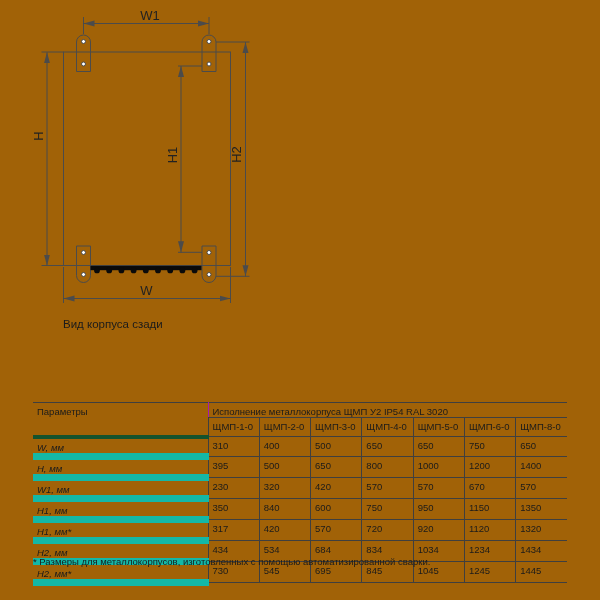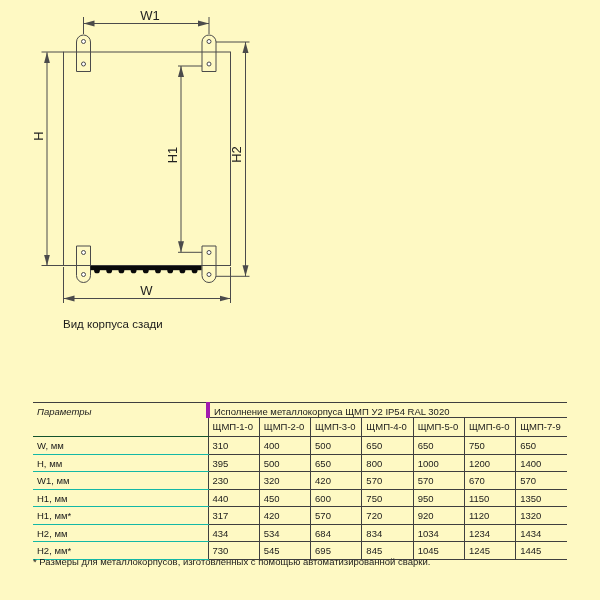--- a/index.html
+++ b/index.html
@@ -1,31 +1,31 @@
 <!DOCTYPE html>
 <html><head>
 <meta charset="utf-8">
 <style>
   html,body{margin:0;padding:0;background:#fff;}
-  .page{position:relative;width:600px;height:600px;background:#fef9c3;overflow:hidden;
+  .page{position:relative;width:600px;height:600px;background:#a16207;overflow:hidden;
         font-family:"Liberation Sans", sans-serif;color:#1b1b1b;}
   .drawing{position:absolute;left:0;top:0;}
   .dim-label{font-family:"Liberation Sans", sans-serif;font-size:13px;fill:#222;}
   .caption{font-family:"Liberation Sans", sans-serif;font-size:11.5px;fill:#1b1b1b;}
   .spec-table{position:absolute;left:33px;top:402px;width:534px;border-collapse:collapse;
               table-layout:fixed;font-size:9.5px;color:#1b1b1b;border-top:1px solid #3f3f3f;}
   .spec-table th,.spec-table td{font-weight:normal;text-align:left;vertical-align:top;
               padding:3px 2px 0 4px;white-space:nowrap;overflow:hidden;}
   .spec-table tr.hr1{height:15px;}
   .spec-table tr.hr2{height:19px;}
   .spec-table tr.dr{height:17.5px;}
-  .params-cell{border-bottom:1px solid #14532d;padding-left:2px;font-style:italic;}
-  .group-cell{border-left:4px solid #a21caf;border-bottom:1px solid #3f3f3f;}
+  .params-cell{border-bottom:4px solid #14532d;padding-left:2px;}
+  .group-cell{border-left:1px solid #a21caf;border-bottom:1px solid #3f3f3f;}
   .col-head{border-left:1px solid #3f3f3f;border-bottom:1px solid #3f3f3f;}
-  .lbl-cell{border-bottom:1px solid #14b8a6;padding-left:2px;}
+  .lbl-cell{border-bottom:7px solid #14b8a6;padding-left:2px;font-style:italic;}
   .val-cell{border-left:1px solid #3f3f3f;border-bottom:1px solid #3f3f3f;margin-left:16px;}
   .footnote{position:absolute;left:33px;top:556px;font-size:9.5px;color:#1b1b1b;}
 </style>
 </head>
 <body>
 
 <div class="page">
 
   <svg class="drawing" width="600" height="395" viewBox="0 0 600 395">
     <defs>
@@ -112,21 +112,21 @@
         <th class="params-cell" rowspan="2">Параметры</th>
         <th class="group-cell" colspan="7">Исполнение металлокорпуса ЩМП У2 IP54 RAL 3020</th>
       </tr>
       <tr class="hr2">
         <th class="col-head">ЩМП-1-0</th>
         <th class="col-head">ЩМП-2-0</th>
         <th class="col-head">ЩМП-3-0</th>
         <th class="col-head">ЩМП-4-0</th>
         <th class="col-head">ЩМП-5-0</th>
         <th class="col-head">ЩМП-6-0</th>
-        <th class="col-head">ЩМП-7-9</th>
+        <th class="col-head">ЩМП-8-0</th>
       </tr>
       <tr class="dr">
         <td class="lbl-cell">W, мм</td>
         <td class="val-cell">310</td>
         <td class="val-cell">400</td>
         <td class="val-cell">500</td>
         <td class="val-cell">650</td>
         <td class="val-cell">650</td>
         <td class="val-cell">750</td>
         <td class="val-cell">650</td>
@@ -146,22 +146,22 @@
         <td class="val-cell">230</td>
         <td class="val-cell">320</td>
         <td class="val-cell">420</td>
         <td class="val-cell">570</td>
         <td class="val-cell">570</td>
         <td class="val-cell">670</td>
         <td class="val-cell">570</td>
       </tr>
       <tr class="dr">
         <td class="lbl-cell">H1, мм</td>
-        <td class="val-cell">440</td>
-        <td class="val-cell">450</td>
+        <td class="val-cell">350</td>
+        <td class="val-cell">840</td>
         <td class="val-cell">600</td>
         <td class="val-cell">750</td>
         <td class="val-cell">950</td>
         <td class="val-cell">1150</td>
         <td class="val-cell">1350</td>
       </tr>
       <tr class="dr">
         <td class="lbl-cell">H1, мм*</td>
         <td class="val-cell">317</td>
         <td class="val-cell">420</td>

